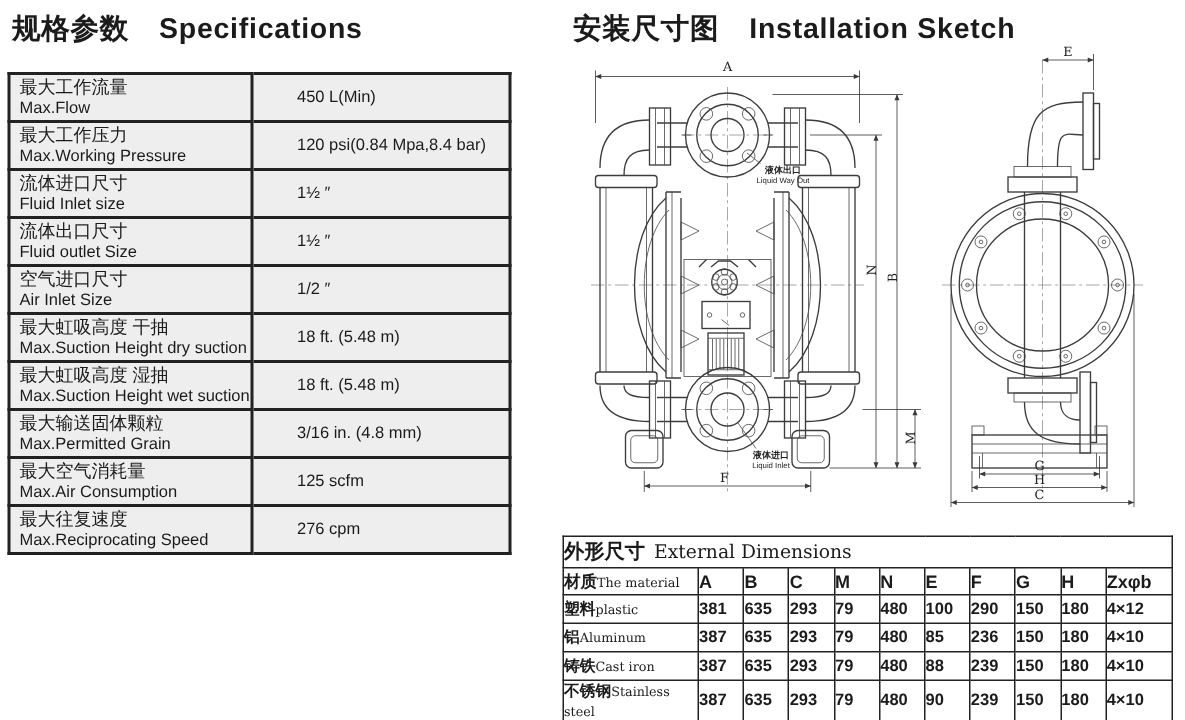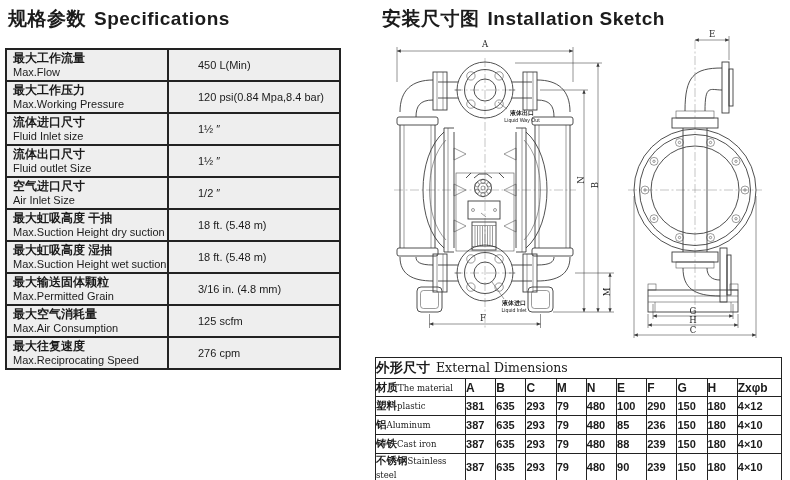--- a/index.html
+++ b/index.html
@@ -1,34 +1,34 @@
 <!DOCTYPE html>
 <html><head>
 <meta charset="utf-8">
 <style>
   html,body{margin:0;padding:0;}
   body{
     width:790px;height:480px;position:relative;background:#ffffff;
     font-family:"Liberation Sans", sans-serif;color:#1b1b1b;overflow:hidden;
   }
   .page-title{position:absolute;top:6px;font-size:19px;font-weight:bold;letter-spacing:.5px;white-space:nowrap;}
-  .page-title .en{margin-left:8px;}
+  .page-title .en{margin-left:20px;}
   #title-left{left:8px;}
   #title-right{left:382px;}
 
   
   table{border-collapse:collapse;}
   .spec-table{position:absolute;left:5px;top:48px;width:336px;table-layout:fixed;}
   .spec-table td{
     border:2px solid #222;background:#eeeeee;vertical-align:middle;
     padding:1px 6px;height:28px;
   }
   .spec-table td.lbl{width:148px;border-right:1.5px solid #222;}
   .spec-table td.val{font-size:11px;padding-left:29px;}
-  .spec-zh{font-size:12px;font-weight:bold;line-height:1.2;white-space:nowrap;}
+  .spec-zh{font-size:12px;font-weight:normal;line-height:1.2;white-space:nowrap;}
   .spec-en{font-size:11px;line-height:1.15;white-space:nowrap;}
 
   
   .dim-table{position:absolute;left:375px;top:357px;width:407px;table-layout:fixed;background:#fff;}
   .dim-table td,.dim-table th{border:1.6px solid #222;text-align:left;padding:0;background:#fff;vertical-align:middle;}
   .dim-title{height:20px;font-size:13.5px;font-weight:bold;}
   .dim-title .en{font-family:"DejaVu Serif", serif;font-weight:normal;font-size:12.5px;margin-left:6px;}
   .dim-head td{height:17px;font-size:12px;font-weight:bold;}
   .dim-head td.mat{font-size:11px;margin-left:31px;}
   .dim-head .mat-en{font-family:"DejaVu Serif", serif;font-weight:normal;font-size:8.5px;}

